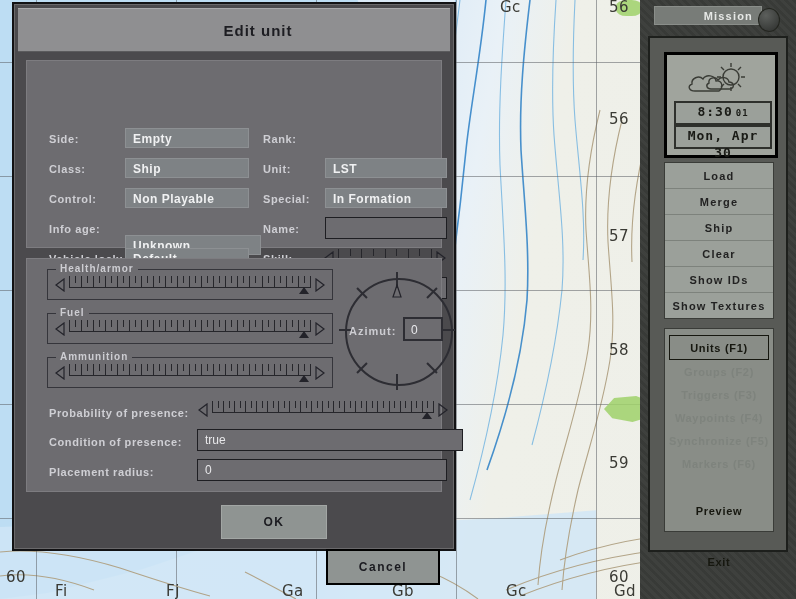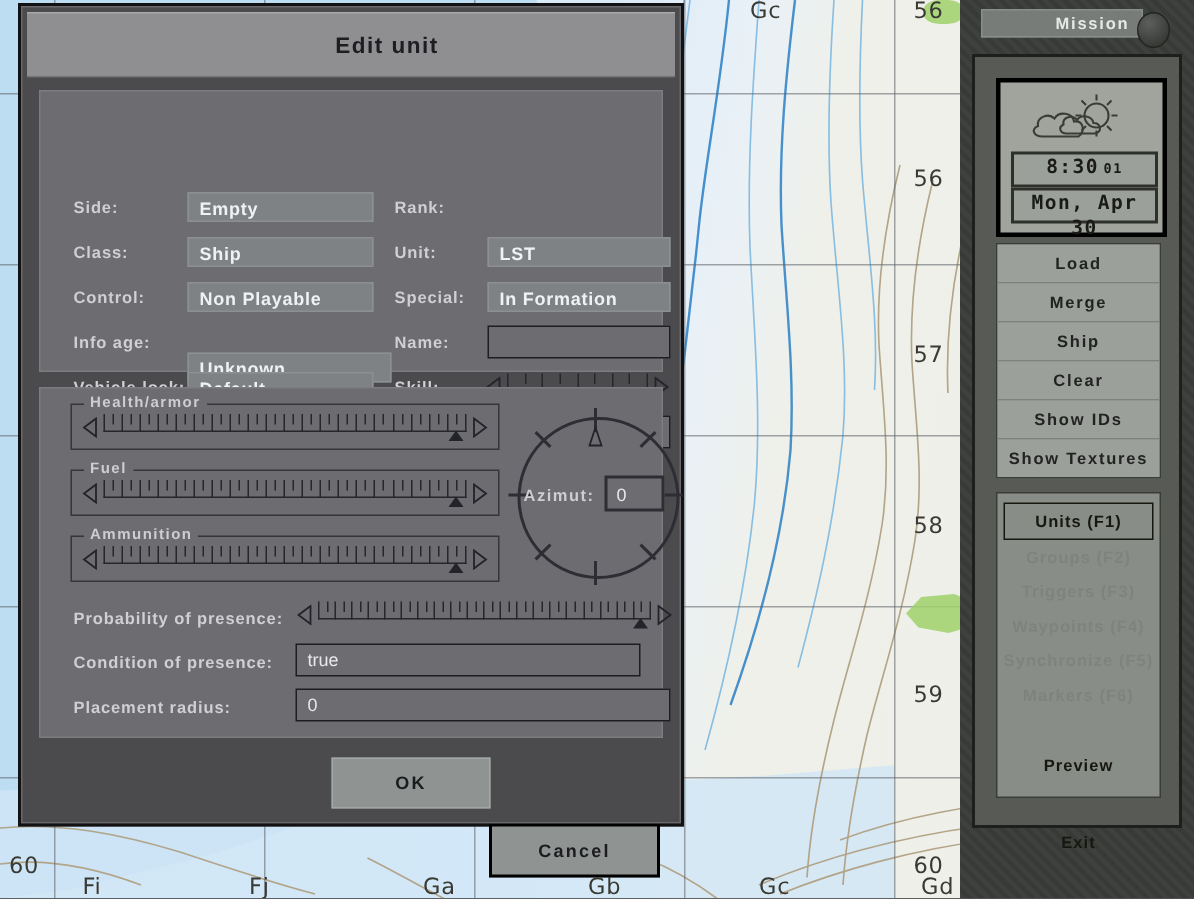--- a/index.html
+++ b/index.html
@@ -472,21 +472,21 @@
           </div>
         <div class="baseline"></div>
         <div class="handle" style="left:97%"></div>
       </div>
       <svg class="arrR" viewBox="0 0 12 14">
           <path d="M2 1 L10 7 L2 13 Z" fill="none" stroke="#23232a" stroke-width="1.2"></path>
         </svg>
     </div>
 
     <div class="flbl" style="position:absolute;left:22px;top:177px;">Condition of presence:</div>
-    <div class="edit" style="position:absolute;left:170px;top:170px;width:230px;">true</div>
+    <div class="edit" style="position:absolute;left:170px;top:170px;width:266px;">true</div>
 
     <div class="flbl" style="position:absolute;left:22px;top:207px;">Placement radius:</div>
     <div class="edit" style="position:absolute;left:170px;top:200px;width:250px;">0</div>
   </div>
 
   <div style="position:absolute;left:0;bottom:10px;width:100%;height:34px;">
     <div class="btn" style="position:absolute;left:207px;top:0;width:104px;height:32px;">OK</div>
     <div class="btn focus" style="position:absolute;left:312px;top:0;width:110px;height:32px;margin-top:44px;">Cancel</div>
   </div>
 </div>

